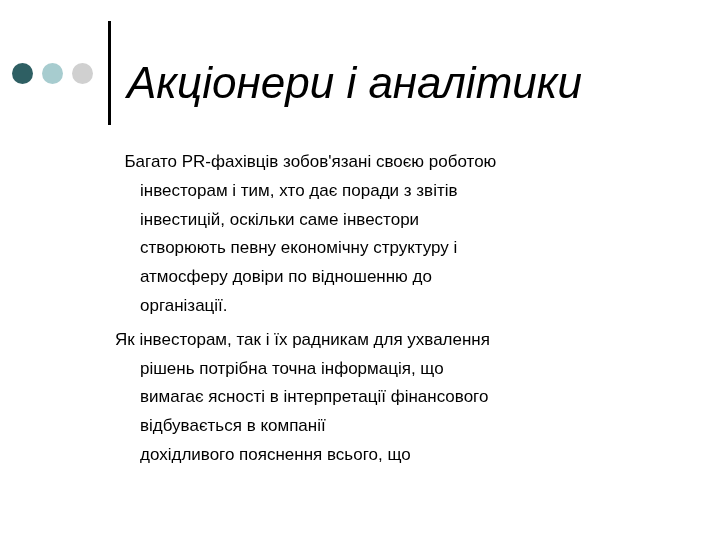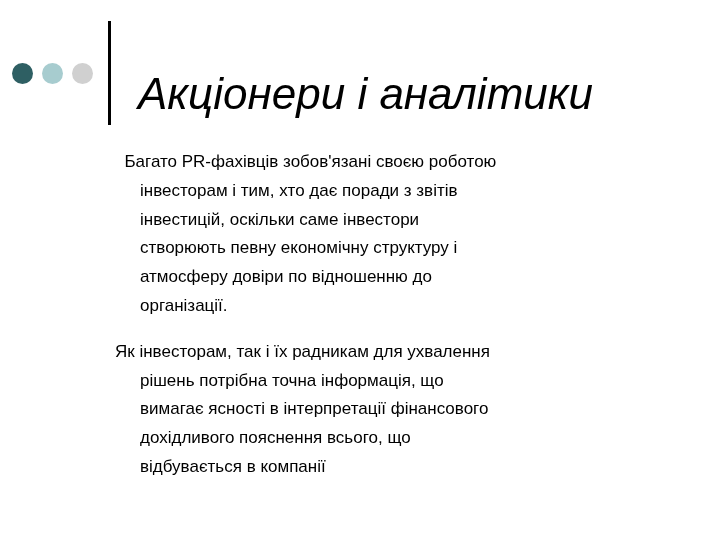--- a/index.html
+++ b/index.html
@@ -37,32 +37,32 @@
   .slide-title {
     position: absolute;
     left: 122px;
     top: 53px;
     font-size: 44px;
     font-style: italic;
     font-weight: normal;
     line-height: 1.12;
     white-space: nowrap;
     color: #000000;
-    margin: 16px;
+    margin: 5px;
   }
   .body-text {
     position: absolute;
     left: 115px;
     top: 148px;
     width: 582px;
     font-size: 17px;
     line-height: 28.8px;
     color: #000000;
   }
-  .para + .para { margin-top: 17px; }
+  .para + .para { margin-top: 5px; }
   .line {
     white-space: pre;
     padding-left: 25px;
   }
   .line.first { padding-left: 0; }
 </style>
 </head>
 <body>
 
 <div class="slide">
@@ -79,17 +79,17 @@
         <div class="line">інвесторам і тим, хто дає поради з звітів</div>
         <div class="line">інвестицій, оскільки саме інвестори</div>
         <div class="line">створюють певну економічну структуру і</div>
         <div class="line">атмосферу довіри по відношенню до</div>
         <div class="line">організації.</div>
       </div>
       <div class="para">
         <div class="line first">Як інвесторам, так і їх радникам для ухвалення</div>
         <div class="line">рішень потрібна точна інформація, що</div>
         <div class="line">вимагає ясності в інтерпретації фінансового</div>
+        <div class="line">відбувається в компанії</div>
         <div class="line">дохідливого пояснення всього, що</div>
-        <div class="line">відбувається в компанії</div>
       </div>
     </div>
 </div>
 
 </body></html>

